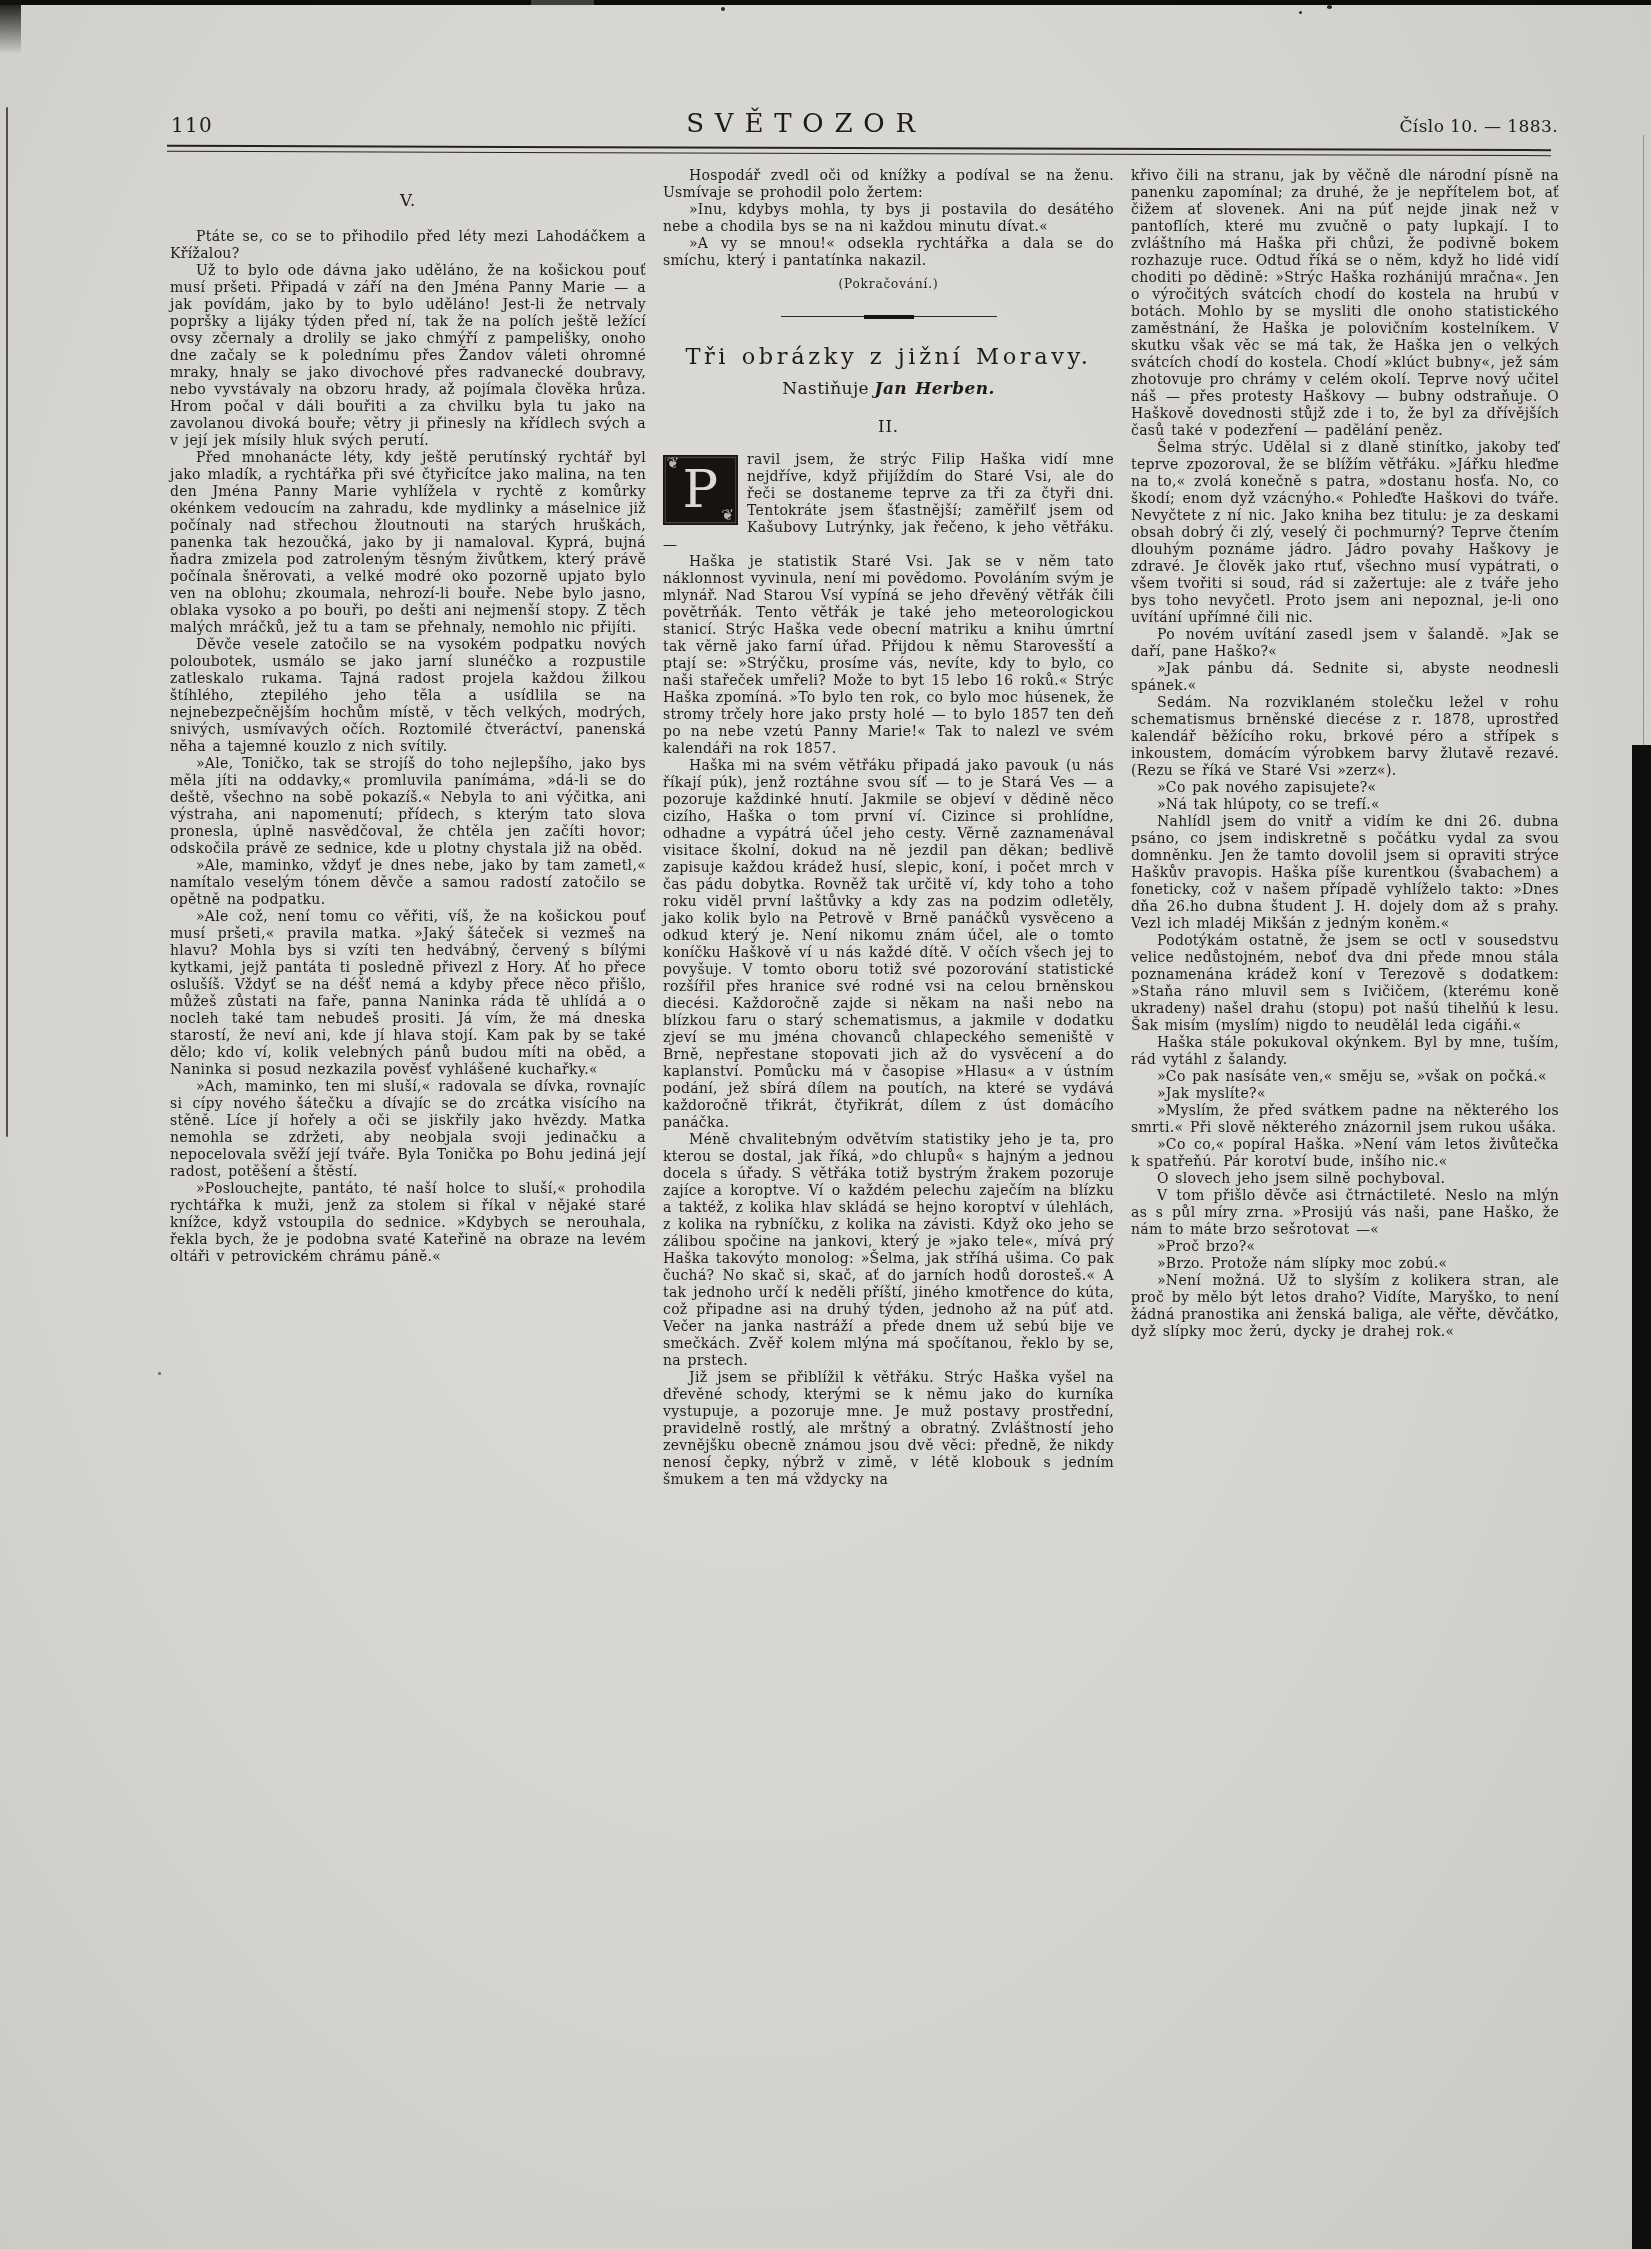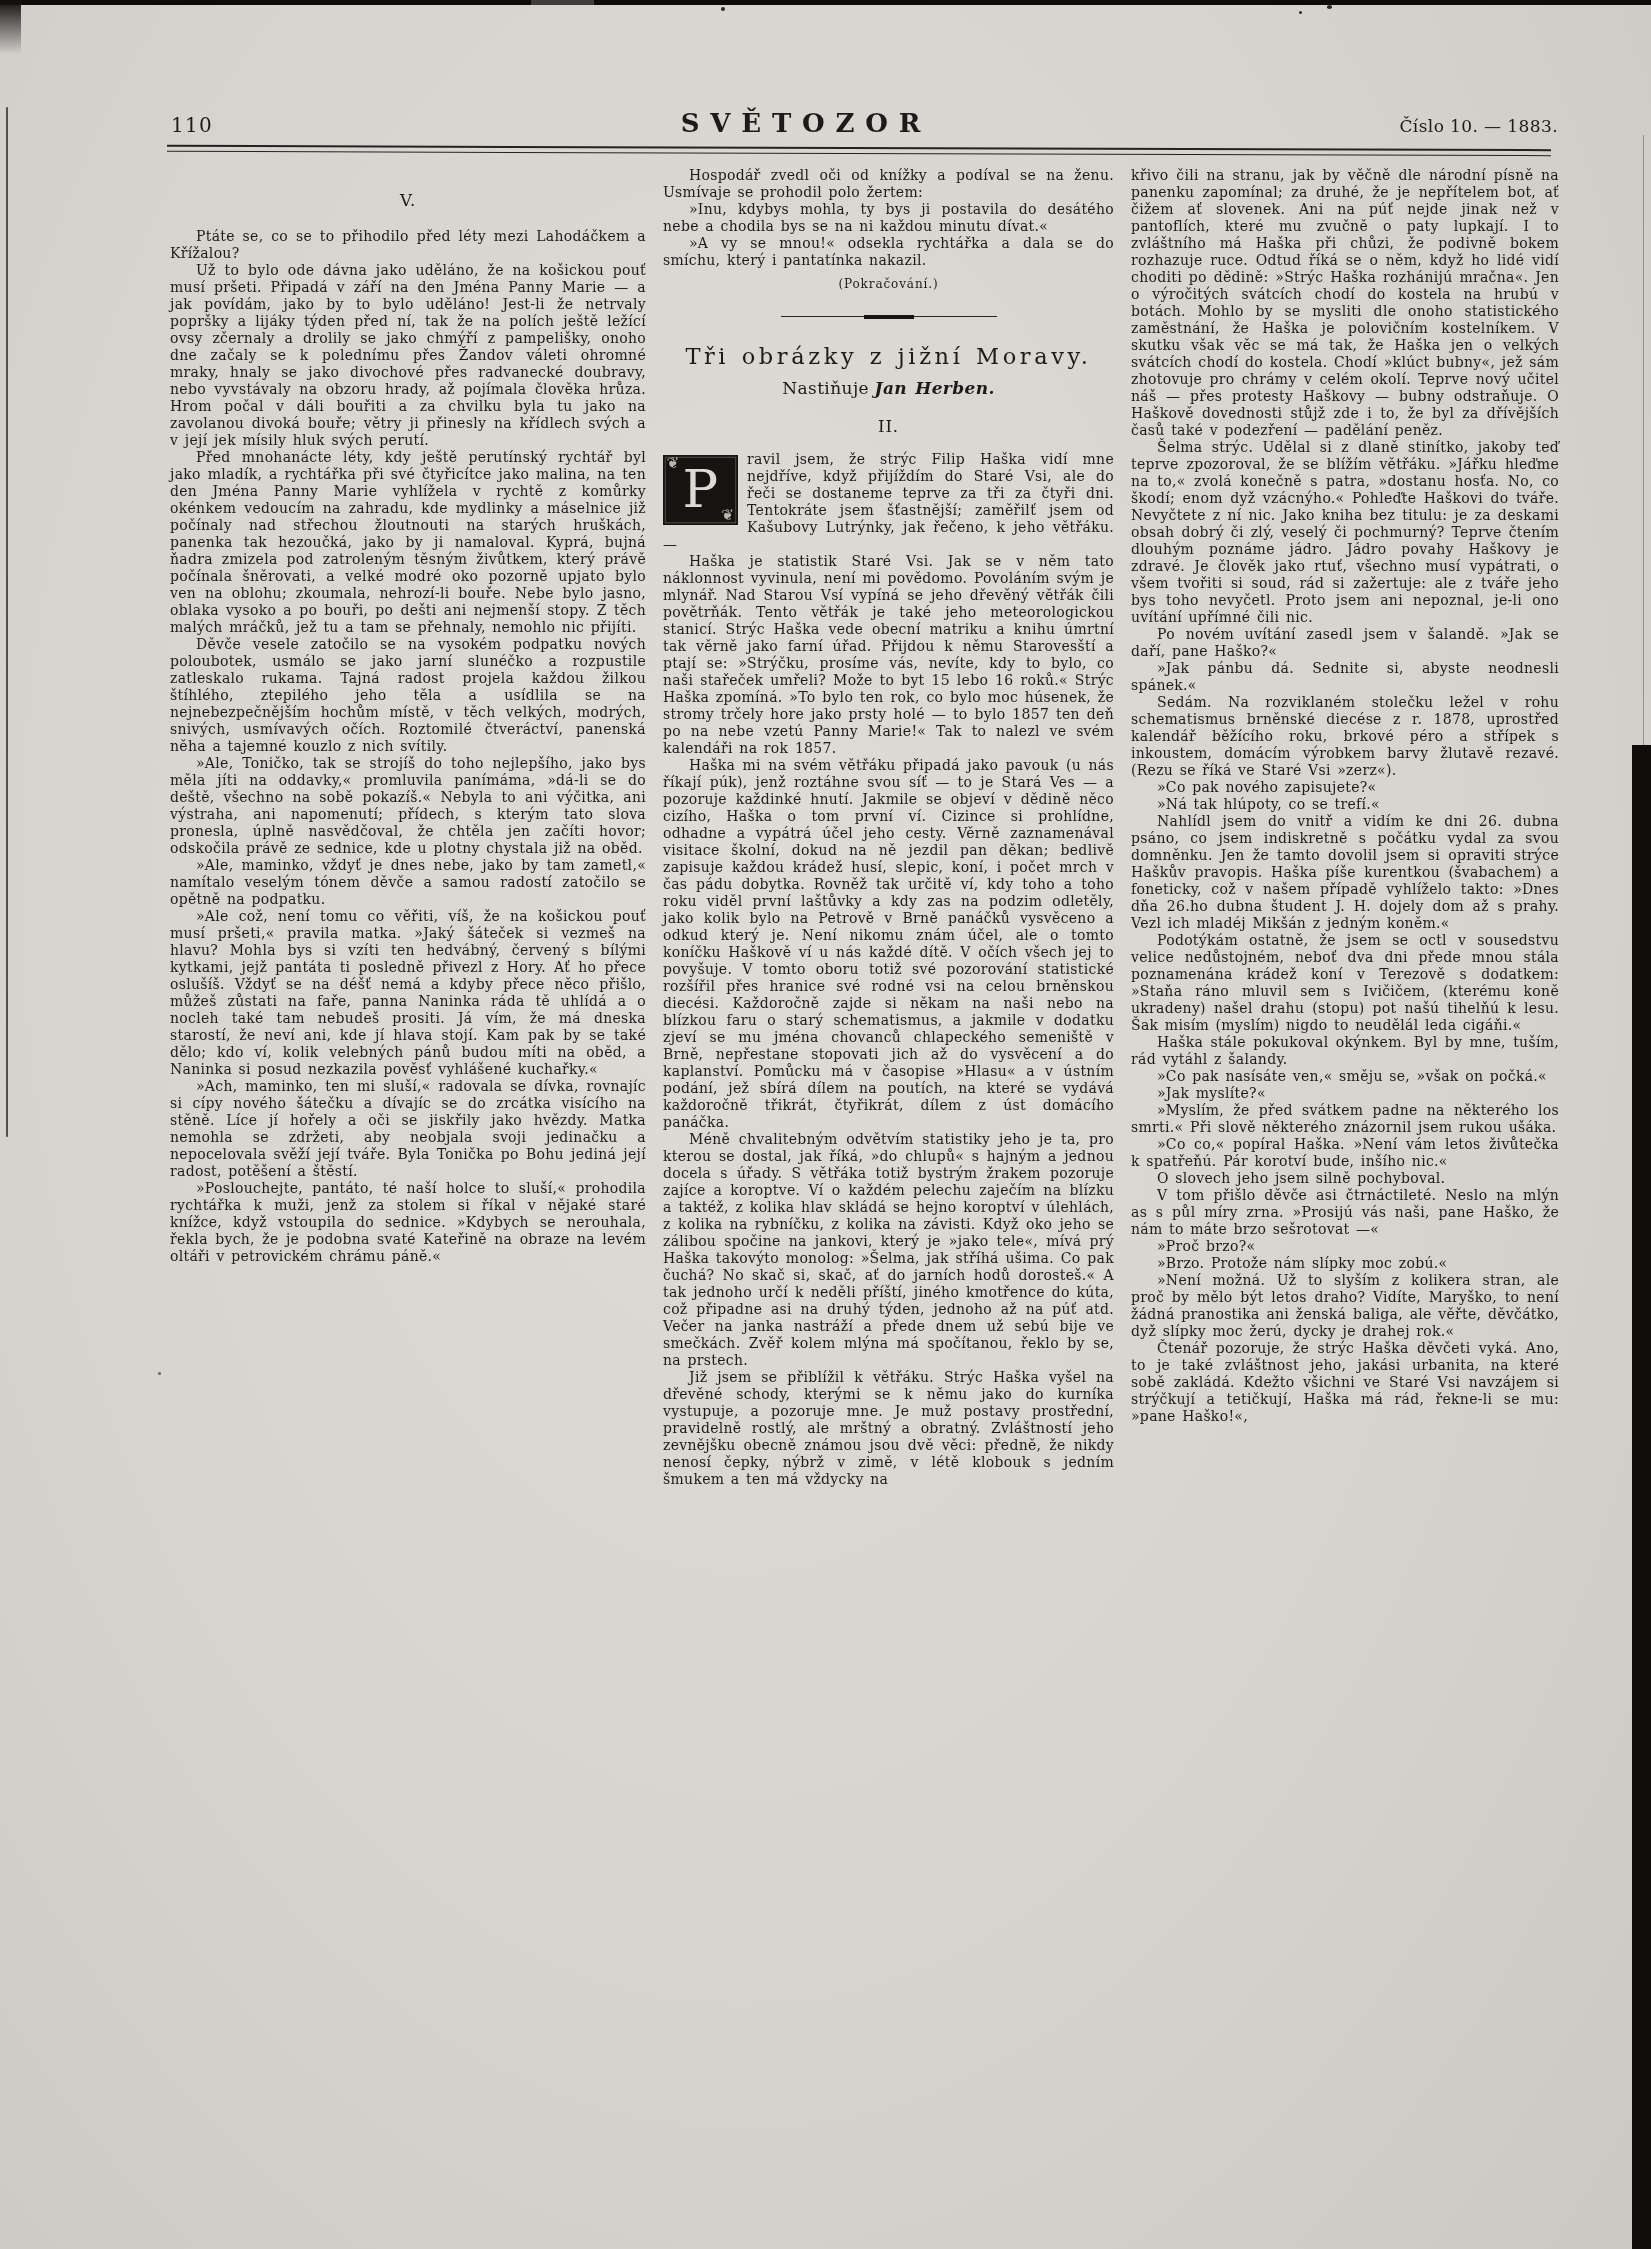--- a/index.html
+++ b/index.html
@@ -11,21 +11,21 @@
     color:#1d1b18;
     font-family:"DejaVu Serif","Liberation Serif",serif;
     overflow:hidden;
   }
   
   .header{
     display:flex;align-items:baseline;
     padding:108px 94px 0 171px;
   }
   .pagenum{width:135px;font-size:20px;letter-spacing:1.3px;}
-  .masthead{flex:1;text-align:center;font-size:26px;font-weight:700;letter-spacing:10.8px;}
+  .masthead{flex:1;text-align:center;font-size:26px;font-weight:400;letter-spacing:10.8px;}
   .issue{width:252px;text-align:right;font-size:17px;letter-spacing:0.4px;white-space:nowrap;}
   .rule-double{
     margin:9px 101px 0 167px;
     height:3.6px;
     border-top:2.2px solid #24221f;
     border-bottom:1.8px solid #24221f;
     transform:rotate(0.18deg);
   }
   
   .columns{
@@ -175,21 +175,20 @@
           <p class="para">Haška stále pokukoval okýnkem. Byl by mne, tuším, rád vytáhl z šalandy.</p>
           <p class="para">»Co pak nasísáte ven,« směju se, »však on počká.«</p>
           <p class="para">»Jak myslíte?«</p>
           <p class="para">»Myslím, že před svátkem padne na některého los smrti.« Při slově některého znázornil jsem rukou ušáka.</p>
           <p class="para">»Co co,« popíral Haška. »Není vám letos živůtečka k spatřeňú. Pár korotví bude, inšího nic.«</p>
           <p class="para">O slovech jeho jsem silně pochyboval.</p>
           <p class="para">V tom přišlo děvče asi čtrnáctileté. Neslo na mlýn as s půl míry zrna. »Prosijú vás naši, pane Haško, že nám to máte brzo sešrotovat —«</p>
           <p class="para">»Proč brzo?«</p>
           <p class="para">»Brzo. Protože nám slípky moc zobú.«</p>
           <p class="para">»Není možná. Už to slyším z kolikera stran, ale proč by mělo být letos draho? Vidíte, Maryško, to není žádná pranostika ani ženská baliga, ale věřte, děvčátko, dyž slípky moc žerú, dycky je drahej rok.«</p>
-          <p class="para">Čtenář pozoruje, že strýc Haška děvčeti vyká. Ano, to je také zvláštnost jeho, jakási urbanita, na které sobě zakládá. Kdežto všichni ve Staré Vsi navzájem si strýčkují a tetičkují, Haška má rád, řekne-li se mu: »pane Haško!«,</p>
         </div>
     </section>
 
   </div>
 
   <div class="art art-top"></div>
   <div class="art art-top-gap"></div>
   <div class="art art-corner"></div>
   <div class="art art-left-line"></div>
   <div class="art art-right-thin"></div>

